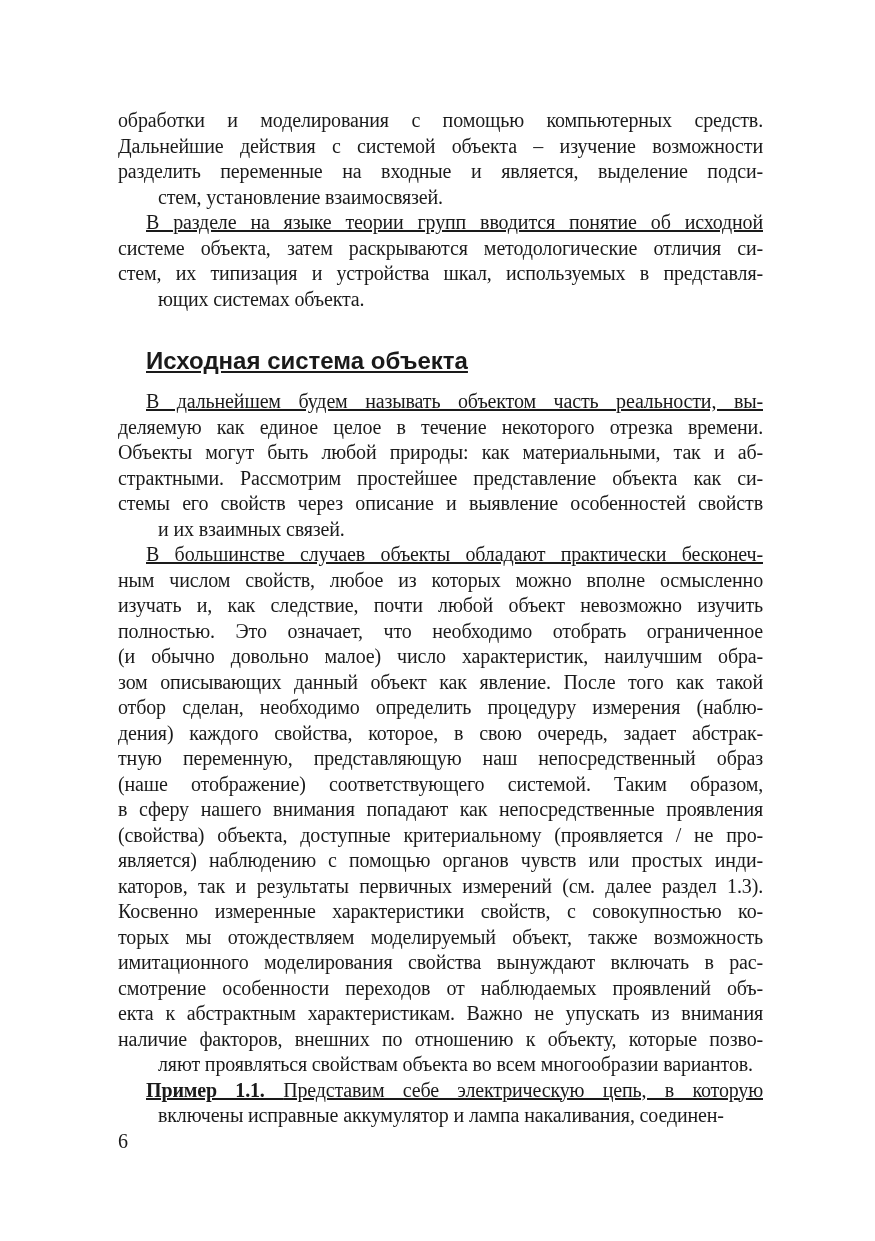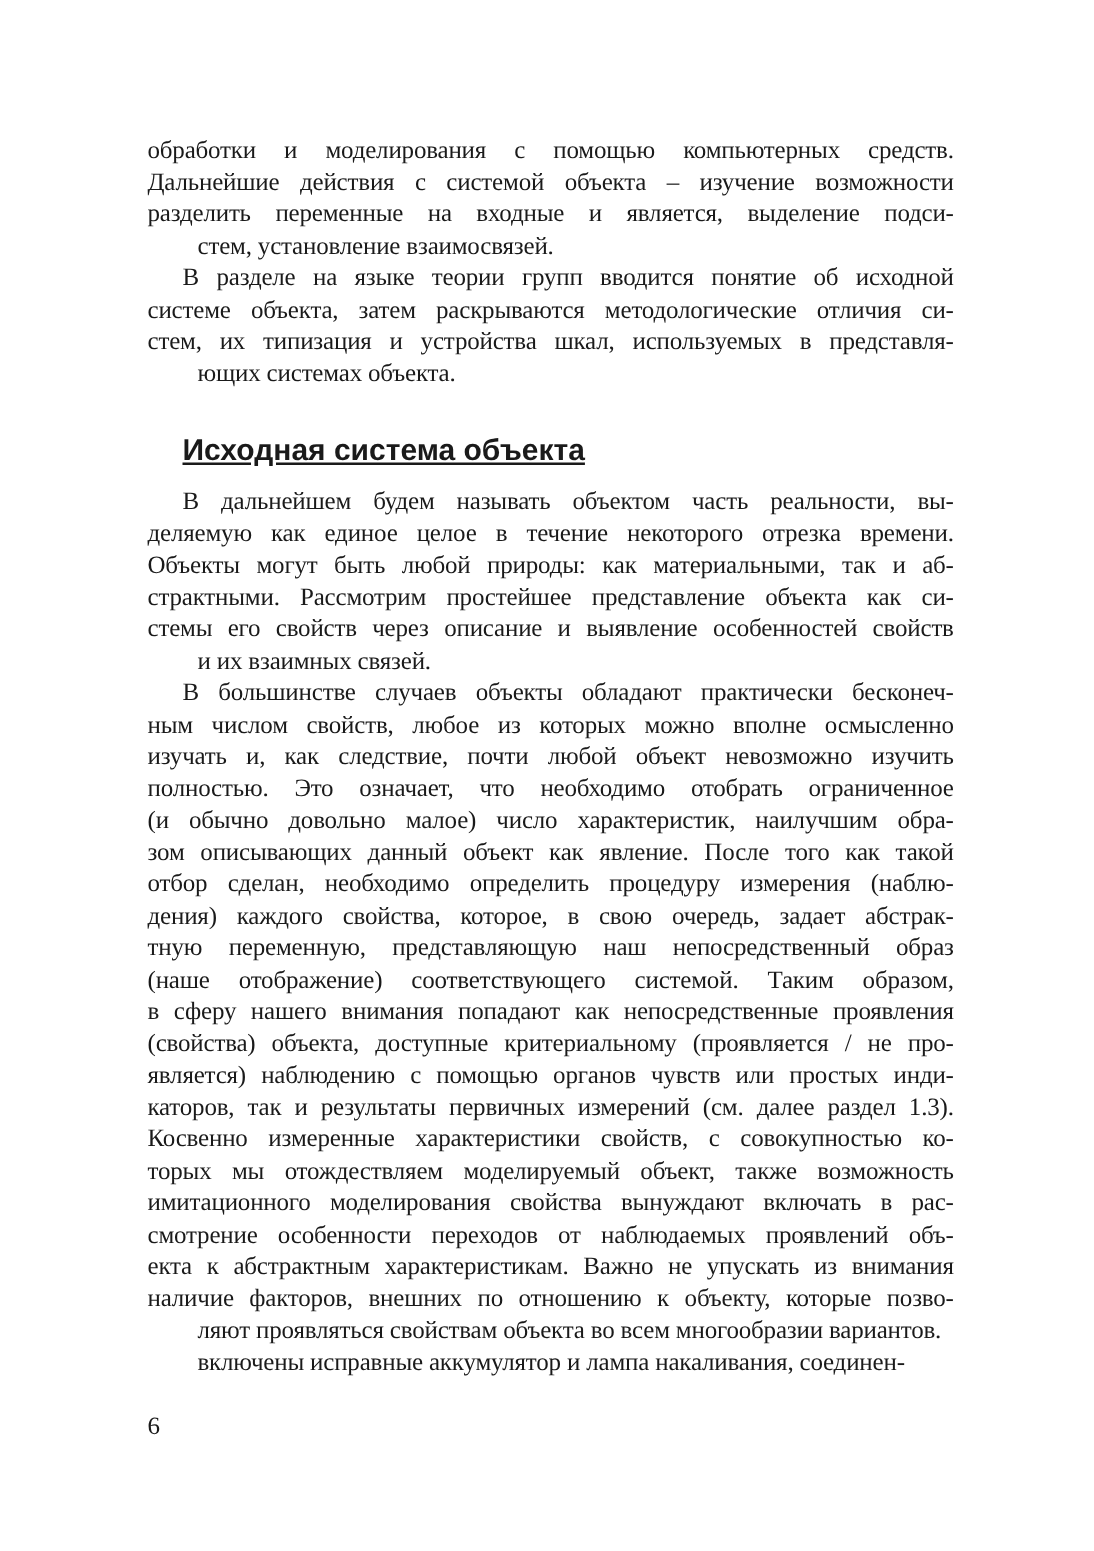--- a/index.html
+++ b/index.html
@@ -27,20 +27,21 @@
     letter-spacing: -0.15px;
     text-align: justify;
     text-align-last: justify;
   }
   .line.last-line {
     text-align-last: left;
     margin-left: 40px;
   }
   .line.indent {
     text-indent: 28px;
+    text-decoration: underline;
   }
   .line b {
     font-weight: bold;
   }
   .section-heading {
     font-family: "Liberation Sans", sans-serif;
     font-size: 24px;
     font-weight: 600;
     line-height: 30px;
     margin: 34px 0 13px 28px;
@@ -91,17 +92,18 @@
       <div class="line">(свойства) объекта, доступные критериальному (проявляется / не про-</div>
       <div class="line">является) наблюдению с помощью органов чувств или простых инди-</div>
       <div class="line">каторов, так и результаты первичных измерений (см. далее раздел 1.3).</div>
       <div class="line">Косвенно измеренные характеристики свойств, с совокупностью ко-</div>
       <div class="line">торых мы отождествляем моделируемый объект,  также возможность</div>
       <div class="line">имитационного моделирования свойства вынуждают включать в рас-</div>
       <div class="line">смотрение особенности переходов от наблюдаемых проявлений объ-</div>
       <div class="line">екта к абстрактным характеристикам. Важно не упускать из внимания</div>
       <div class="line">наличие факторов, внешних по отношению к объекту, которые позво-</div>
       <div class="line last-line">ляют проявляться свойствам объекта во всем многообразии вариантов.</div>
+      <div class="line indent"><b>Пример 1.1. </b>Представим себе электрическую цепь, в которую</div>
       <div class="line last-line">включены исправные аккумулятор и лампа накаливания, соединен-</div>
     </section>
 </div>
 
 <span class="page-number">6</span>
 
 </body></html>

